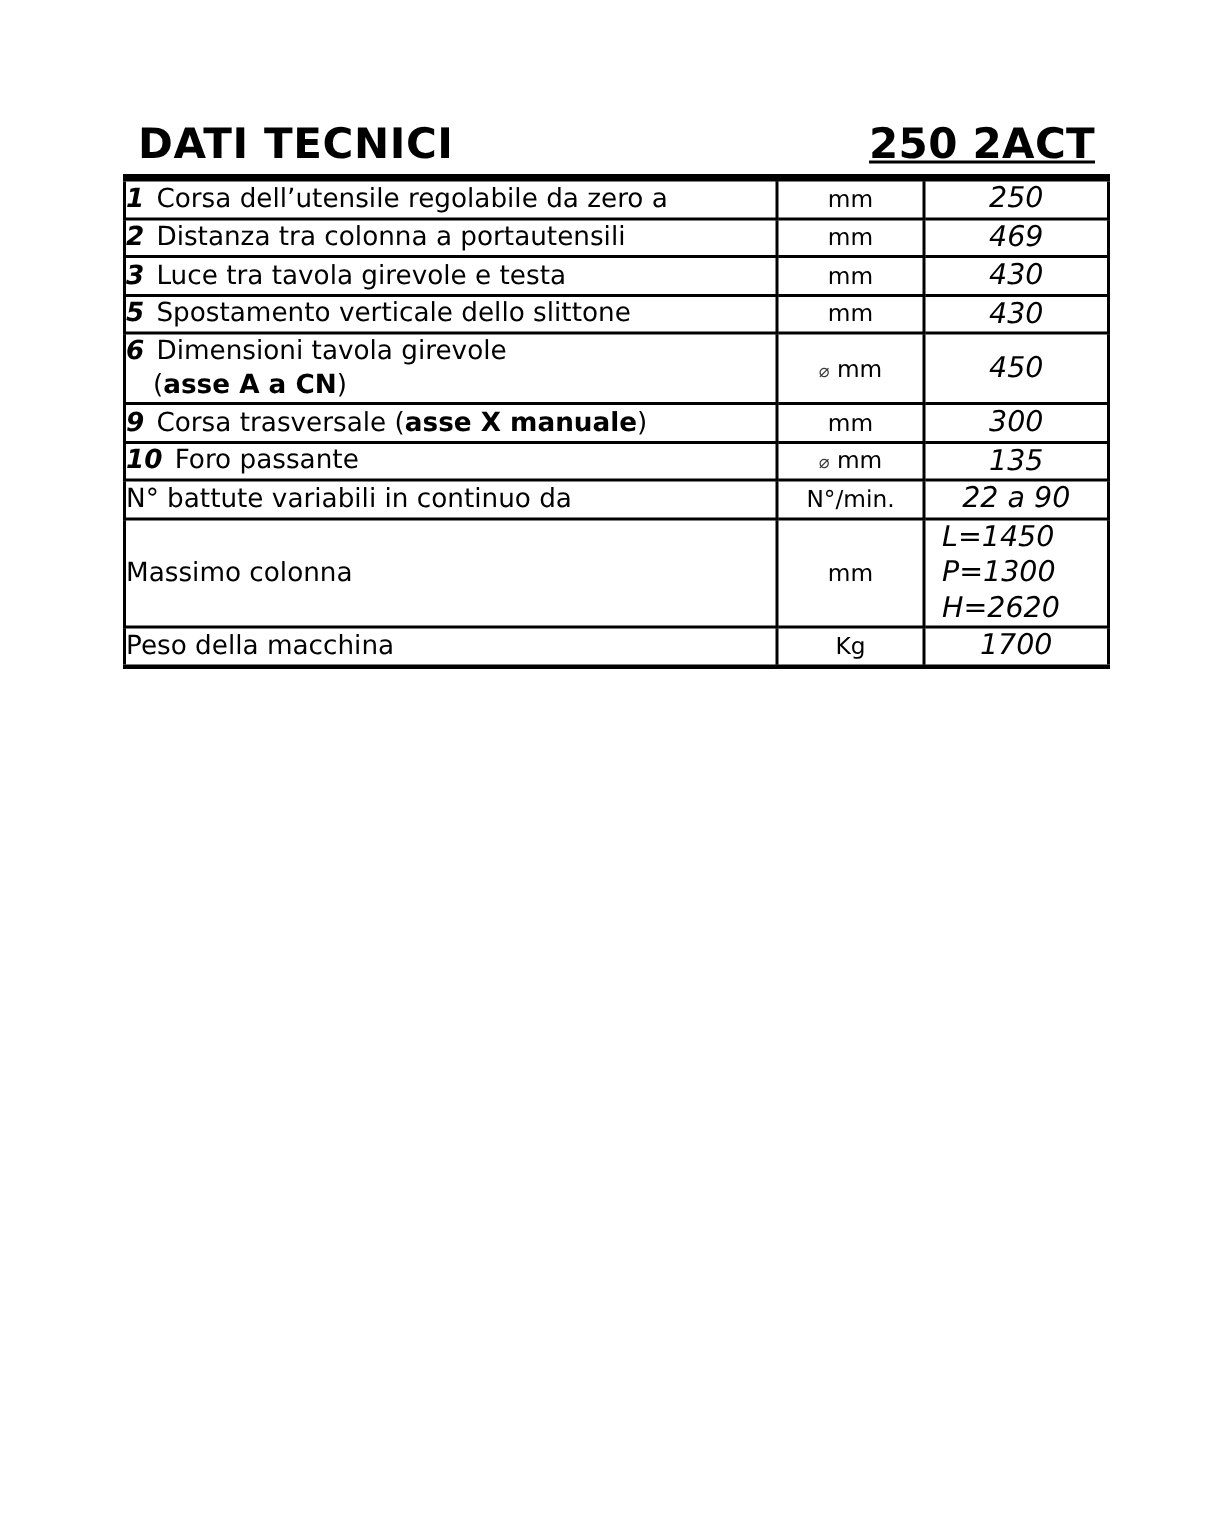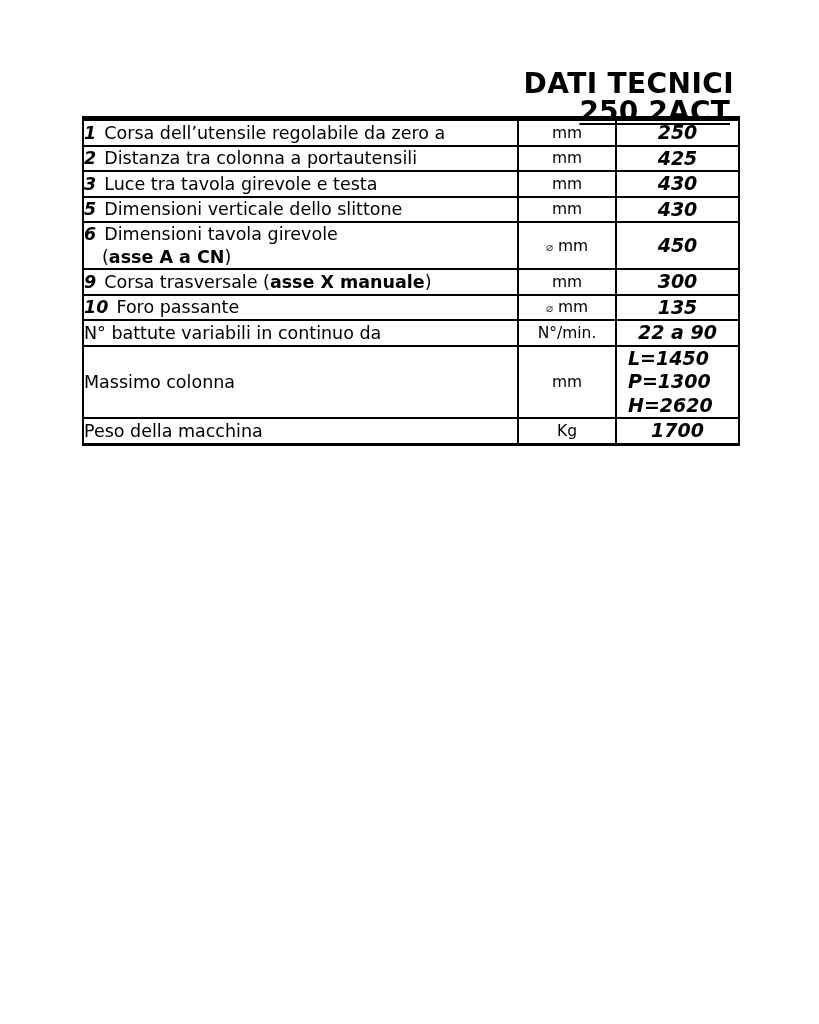--- a/index.html
+++ b/index.html
@@ -25,21 +25,20 @@
   }
 
   
   .title-row {
     display: flex;
     align-items: flex-end;
     justify-content: space-between;
     height: 40px;
     padding: 0 4px 0 10px;
     box-sizing: border-box;
-    flex-direction: column;
   }
   .title-left {
     font-size: 28px;
     font-weight: 700;
     letter-spacing: 0.4px;
     line-height: 1;
     white-space: nowrap;
   }
   .title-right {
     font-size: 28px;
@@ -105,21 +104,21 @@
     white-space: nowrap;
   }
   .unit .dia {
     font-size: 12px;
     color: #3a3a3a;
     padding-right: 1px;
   }
 
   .val {
     font-size: 19px;
-    font-weight: 700;
+    font-weight: 400;
     font-style: italic;
     text-align: center;
     padding: 7px 4px;
     white-space: nowrap;
     line-height: 1.24;
   }
   .val .vline {
     display: block;
     text-align: left;
     padding-left: 11px;
@@ -143,29 +142,29 @@
     </colgroup>
     <tbody id="spec-body">
     <tr>
           <td class="desc"><span class="num">1 </span><span>Corsa dell’utensile regolabile da zero a</span></td>
           <td class="unit"><span>mm</span></td>
           <td class="val"><span>250</span></td>
         </tr>
         <tr>
           <td class="desc"><span class="num">2 </span><span>Distanza tra colonna a portautensili</span></td>
           <td class="unit"><span>mm</span></td>
-          <td class="val"><span>425</span></td>
+          <td class="val"><span>469</span></td>
         </tr>
         <tr>
           <td class="desc"><span class="num">3 </span><span>Luce tra tavola girevole e testa</span></td>
           <td class="unit"><span>mm</span></td>
           <td class="val"><span>430</span></td>
         </tr>
         <tr>
-          <td class="desc"><span class="num">5 </span><span>Dimensioni verticale dello slittone</span></td>
+          <td class="desc"><span class="num">5 </span><span>Spostamento verticale dello slittone</span></td>
           <td class="unit"><span>mm</span></td>
           <td class="val"><span>430</span></td>
         </tr>
         <tr>
           <td class="desc"><span class="num">6 </span><span>Dimensioni tavola girevole</span><span class="l2"><span>(</span><span class="b">asse A a CN</span><span>)</span></span></td>
           <td class="unit"><span class="dia">⌀ </span><span>mm</span></td>
           <td class="val"><span>450</span></td>
         </tr>
         <tr>
           <td class="desc"><span class="num">9 </span><span>Corsa trasversale (</span><span class="b">asse X manuale</span><span>)</span></td>

